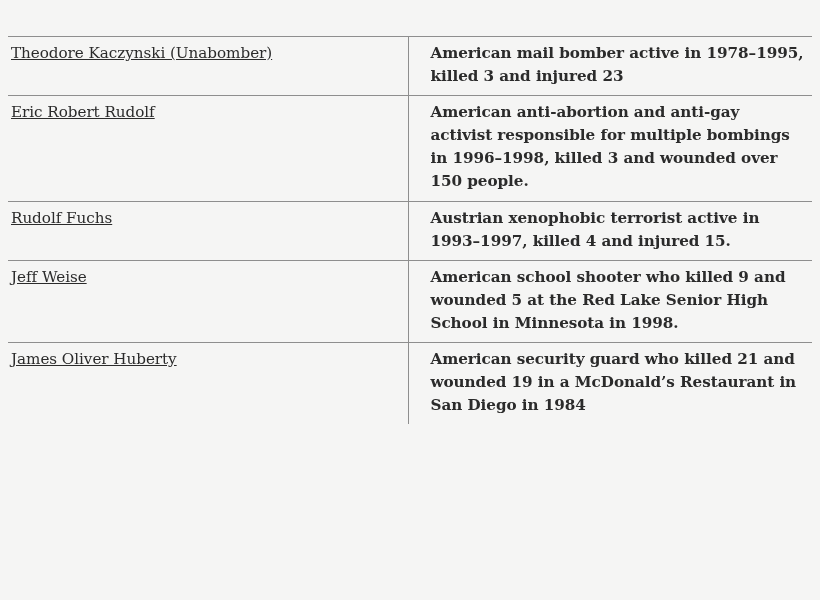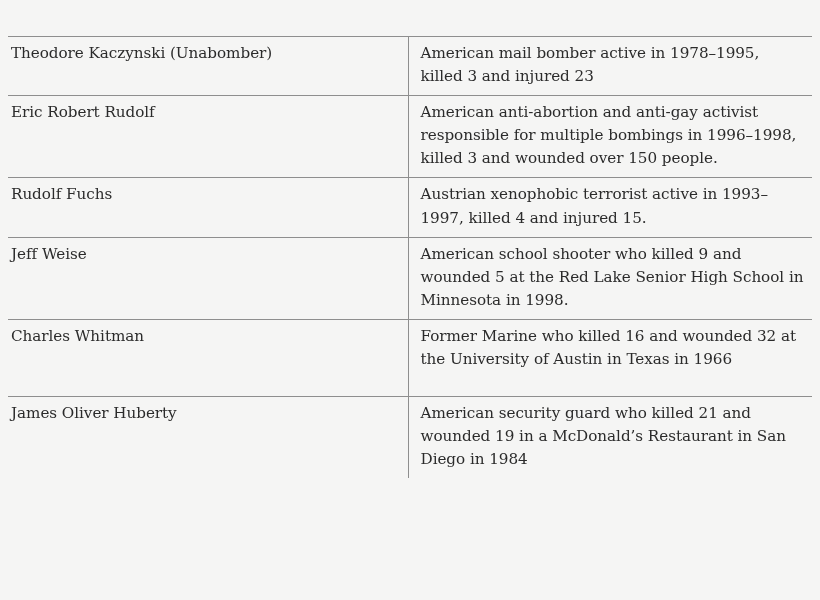--- a/index.html
+++ b/index.html
@@ -51,25 +51,27 @@
     line-height: 1.52;
     letter-spacing: -0.05px;
     color: #2b2b2b;
     background: transparent;
   }
 
   table.data-table td.cell-name {
     padding-left: 3px;
     padding-right: 10px;
     border-right: 1px solid #8e8e8e;
+    text-decoration: underline;
   }
 
   table.data-table td.cell-desc {
-    padding-left: 12px;
+    padding-left: 22px;
     padding-right: 6px;
+    font-weight: bold;
   }
 
   
   tr.h-2 td { height: 42px; }
   tr.h-3 td { height: 64px; }
 
   .cell-text {
     display: block;
     white-space: pre-line;
   }
@@ -112,28 +114,20 @@
           <tr class="h-3">
             <td class="cell-name">
               <span class="cell-text">Jeff Weise</span>
             </td>
             <td class="cell-desc">
               <span class="cell-text">American school shooter who killed 9 and wounded 5 at the Red Lake Senior High School in Minnesota in 1998.</span>
             </td>
           </tr>
           <tr class="h-3">
             <td class="cell-name">
-              <span class="cell-text">Charles Whitman</span>
-            </td>
-            <td class="cell-desc">
-              <span class="cell-text">Former Marine who killed 16 and wounded 32 at the University of Austin in Texas in 1966</span>
-            </td>
-          </tr>
-          <tr class="h-3">
-            <td class="cell-name">
               <span class="cell-text">James Oliver Huberty</span>
             </td>
             <td class="cell-desc">
               <span class="cell-text">American security guard who killed 21 and wounded 19 in a McDonald’s Restaurant in San Diego in 1984</span>
             </td>
           </tr>
         </tbody>
     </table>
   </div>
 </div>

